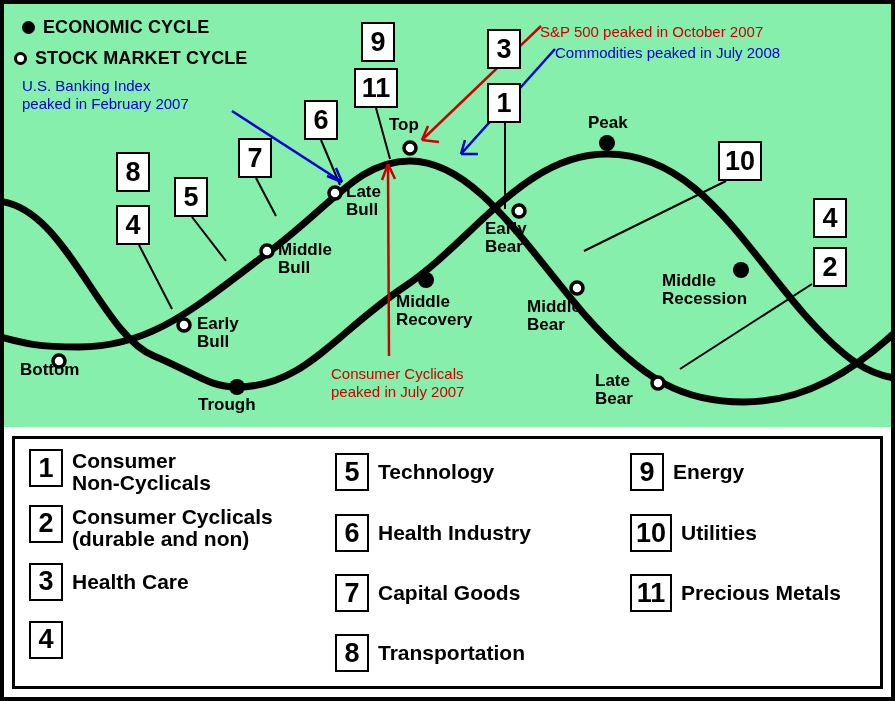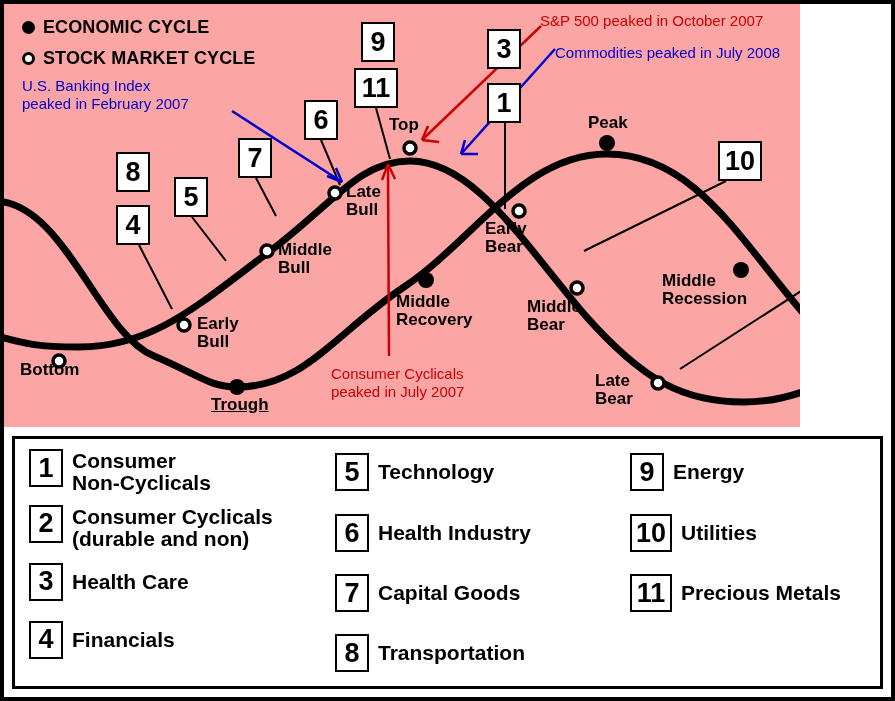--- a/index.html
+++ b/index.html
@@ -17,23 +17,23 @@
     background: #ffffff;
     box-sizing: border-box;
     border: 4px solid #000000;
     overflow: hidden;
   }
   
   #chart-panel {
     position: absolute;
     left: 0px;
     top: 0px;
-    width: 796px;
+    width: 887px;
     height: 423px;
-    background: #fca5a5;
+    background: #86efac;
     overflow: hidden;
   }
   #chart-svg {
     position: absolute;
     left: 0;
     top: 0;
   }
   
   #legend-panel {
     position: absolute;
@@ -205,28 +205,28 @@
       <circle cx="233" cy="383" r="8" fill="#000"></circle>
       <circle cx="422" cy="276" r="8" fill="#000"></circle>
       <circle cx="603" cy="139" r="8" fill="#000"></circle>
       <circle cx="737" cy="266" r="8" fill="#000"></circle>
     </svg>
 
     <div class="hdr-line" style="left:18px; top:13px;">
       <span class="key-dot-filled"></span>
       <span>ECONOMIC CYCLE</span>
     </div>
-    <div class="hdr-line" style="left:18px; top:44px;">
+    <div class="hdr-line" style="left:10px; top:44px;">
       <span class="key-dot-open"></span>
       <span>STOCK MARKET CYCLE</span>
     </div>
 
     <div class="annot blue" style="left:18px; top:73px;">U.S. Banking Index
 peaked in February 2007</div>
-    <div class="annot red" style="left:536px; top:8px;">S&amp;P 500 peaked in October 2007</div>
+    <div class="annot red" style="left:536px; top:19px;">S&amp;P 500 peaked in October 2007</div>
     <div class="annot blue" style="left:551px; top:40px;">Commodities peaked in July 2008</div>
     <div class="annot red" style="left:327px; top:361px;">Consumer Cyclicals
 peaked in July 2007</div>
 
     <div class="numbox chart-num" style="left:357px; top:18px;">9</div>
     <div class="numbox chart-num wide" style="left:350px; top:64px;">11</div>
     <div class="numbox chart-num" style="left:483px; top:25px;">3</div>
     <div class="numbox chart-num" style="left:483px; top:79px;">1</div>
     <div class="numbox chart-num" style="left:300px; top:96px;">6</div>
     <div class="numbox chart-num" style="left:234px; top:134px;">7</div>
@@ -244,21 +244,21 @@
 Bull</div>
     <div class="pt-label" style="left:342px; top:179px;">Late
 Bull</div>
     <div class="pt-label" style="left:385px; top:112px;">Top</div>
     <div class="pt-label" style="left:481px; top:216px;">Early
 Bear</div>
     <div class="pt-label" style="left:523px; top:294px;">Middle
 Bear</div>
     <div class="pt-label" style="left:591px; top:368px;">Late
 Bear</div>
-    <div class="pt-label" style="left:207px; top:392px;text-decoration:underline;">Trough</div>
+    <div class="pt-label" style="left:194px; top:392px;">Trough</div>
     <div class="pt-label" style="left:392px; top:289px;">Middle
 Recovery</div>
     <div class="pt-label" style="left:584px; top:110px;">Peak</div>
     <div class="pt-label" style="left:658px; top:268px;">Middle
 Recession</div>
 
   </div>
 
   <div id="legend-panel">
 
@@ -272,21 +272,20 @@
         <span class="numbox">2</span>
         <span class="legend-label">Consumer Cyclicals
 (durable and non)</span>
       </div>
       <div class="legend-row" style="margin-top:12px;">
         <span class="numbox">3</span>
         <span class="legend-label" style="padding-top:8px;">Health Care</span>
       </div>
       <div class="legend-row" style="margin-top:20px;">
         <span class="numbox">4</span>
-        <span class="legend-label" style="padding-top:8px;">Financials</span>
       </div>
     </div>
 
     <div class="legend-col" style="left:320px; width:290px;">
       <div class="legend-row" style="margin-top:4px;">
         <span class="numbox">5</span>
         <span class="legend-label" style="padding-top:8px;">Technology</span>
       </div>
       <div class="legend-row" style="margin-top:23px;">
         <span class="numbox">6</span>

